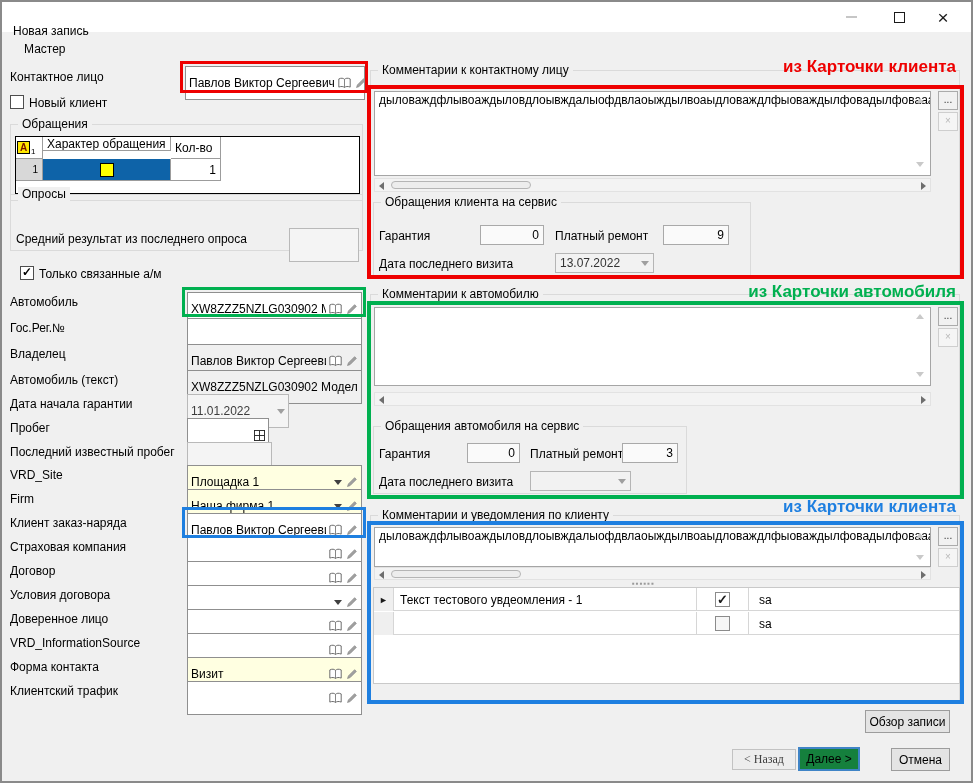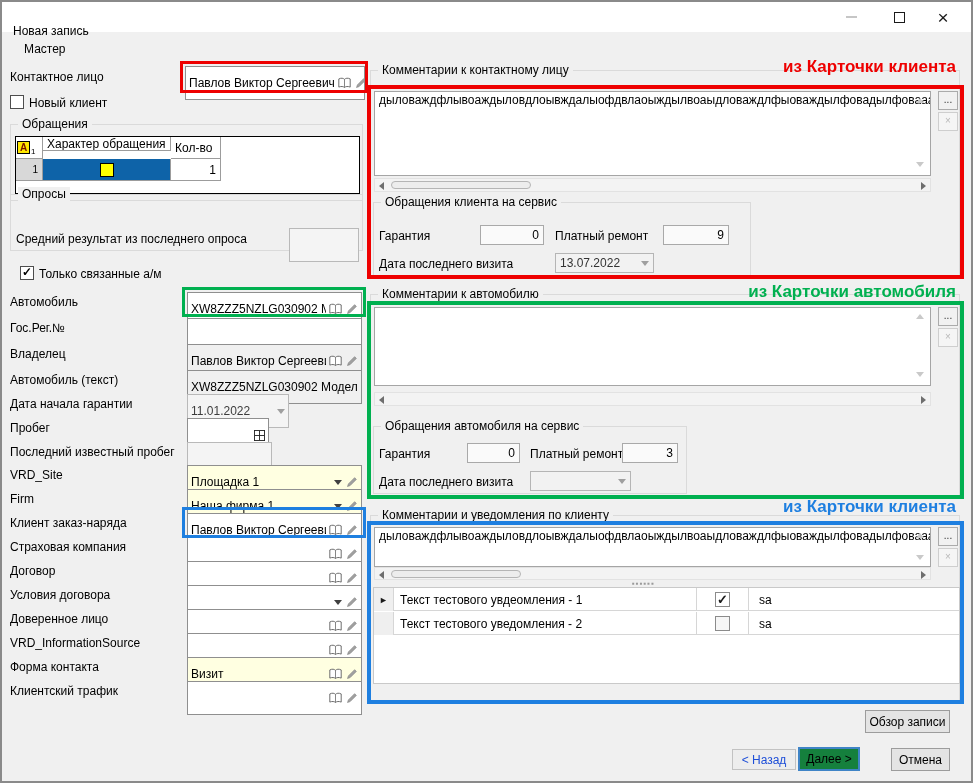--- a/index.html
+++ b/index.html
@@ -71,21 +71,21 @@
   .ntext { left:20px; width:302px; padding-left:6px; }
   .ncheck { left:322px; width:53px; border-left:1px solid #D6D6D6; border-right:1px solid #D6D6D6; justify-content:center; }
   .nuser { left:375px; right:0; padding-left:10px; }
   .gridcb { width:15px; height:15px; border:1px solid #8B8B8B; background:#F6F6F6; text-align:center; font-size:13px; line-height:13px; color:#1A1A1A; }
   .gridcb.checked { background:#FFF; }
   .gridcb.checked::after { content:"✓"; font-weight:bold; }
 
   .pbtn { position:absolute; background:#E4E4E4; border:1px solid #9C9C9C; display:flex;
           align-items:center; justify-content:center; font-size:12px; }
   .pbtn.def { border:2px solid #3F84C6; background:#15803d; }
-  .pbtn.pdis { color:#1d4ed8; border-color:#C2C2C2; background:#EDEDED; }
+  .pbtn.pdis { color:#404040; border-color:#C2C2C2; background:#EDEDED;font-family:Liberation Serif, serif; }
 
   .splitdots { position:absolute; color:#9A9A9A; font-size:8px; letter-spacing:1px; }
   svg { display:block; }
 </style>
 </head>
 <body>
 
 <div class="win">
 
   <div class="titlebar">
@@ -468,21 +468,20 @@
     <div class="nrow" style="top:0">
       <div class="ncell nsel cur"></div>
       <div class="ncell ntext">Текст тестового увдеомления - 1</div>
       <div class="ncell ncheck">
         <span class="gridcb checked"></span>
       </div>
       <div class="ncell nuser">sa</div>
     </div>
     <div class="nrow" style="top:24px">
       <div class="ncell nsel"></div>
-      <div class="ncell ntext">Текст тестового уведомления - 2</div>
       <div class="ncell ncheck">
         <span class="gridcb"></span>
       </div>
       <div class="ncell nuser">sa</div>
     </div>
   </div>
 
   <span class="ann-lbl" style="right:15px;top:55px;color:#EE0000">из Карточки клиента</span>
   <div class="ann" style="left:178px;top:59px;width:188px;height:32px;border:3px solid #EE0000"></div>
   <div class="ann" style="left:365px;top:83px;width:597px;height:194px;border:4px solid #EE0000"></div>

